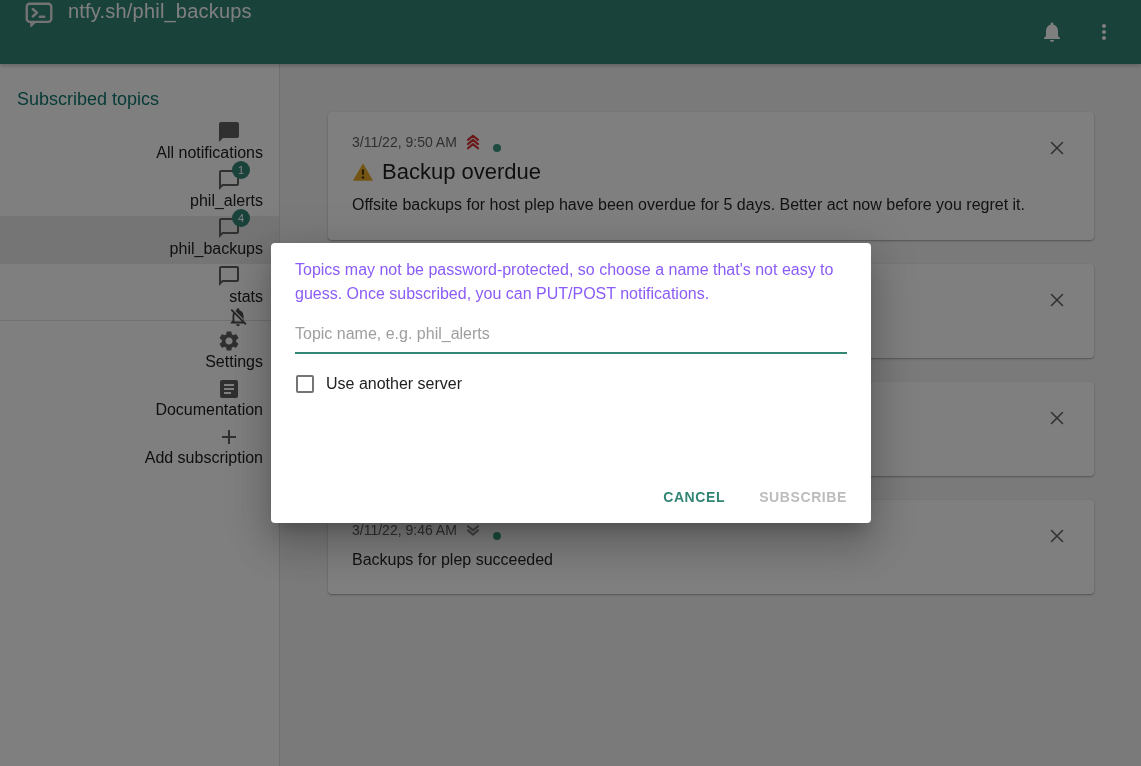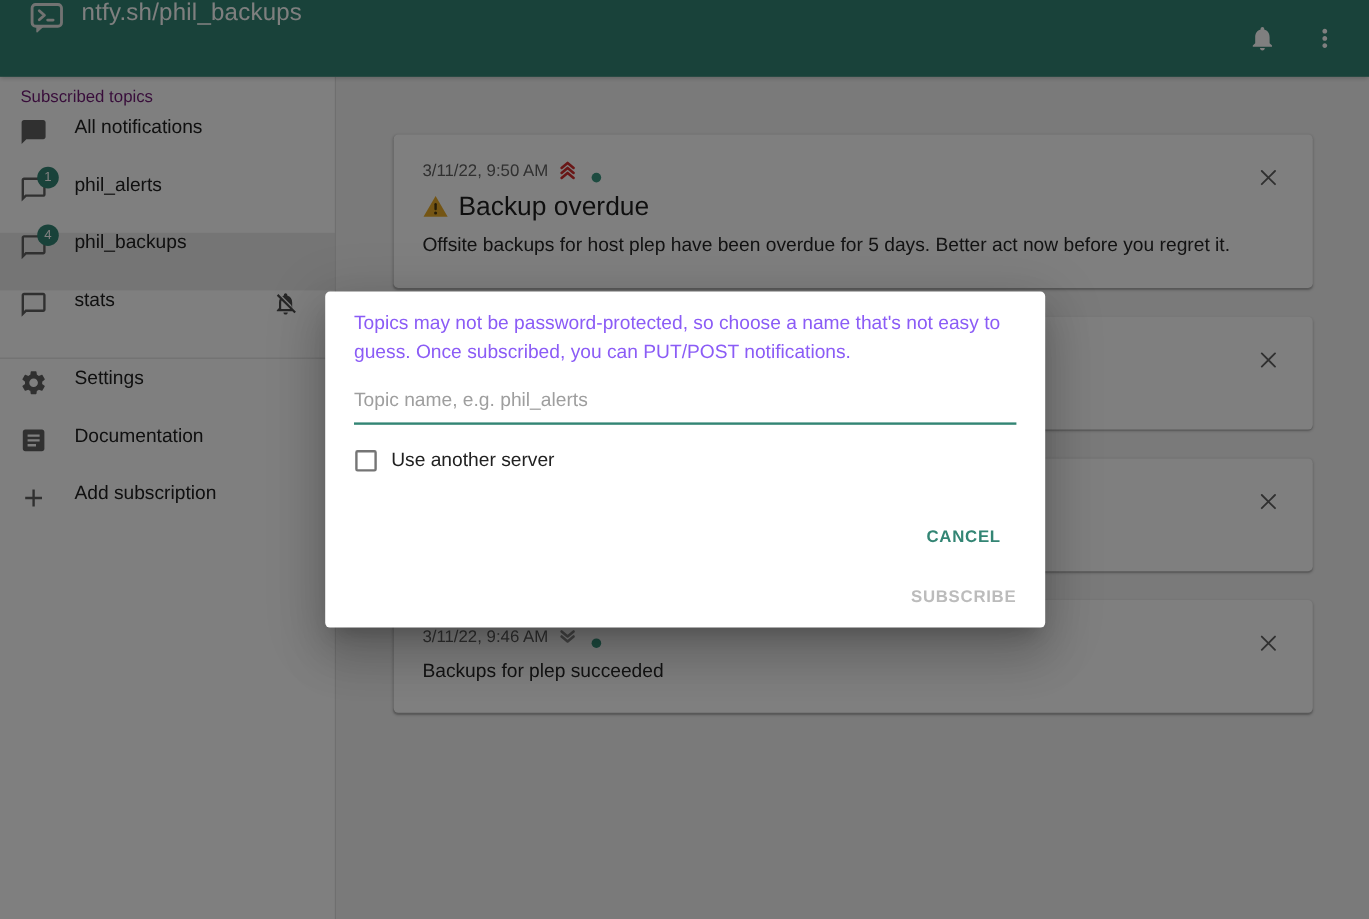--- a/index.html
+++ b/index.html
@@ -13,24 +13,24 @@
   .logo { width:30px; height:30px; flex:0 0 auto; }
   .appbar-title { color:#fff; font-size:20px; font-weight:500; margin-left:14px;
     letter-spacing:.2px; flex:1 1 auto; }
   .appbar-actions { display:flex; align-items:center; gap:26px; }
   .iconbtn { width:26px; height:26px; cursor:pointer; display:flex;
     align-items:center; justify-content:center; background:none; border:none; }
 
   
   .sidebar { position:absolute; left:0; top:64px; width:280px; height:702px;
     background:#ffffff; border-right:1px solid #dedede; z-index:5; }
-  .subheader { color:#701a75; font-size:14px; font-weight:500;
-    padding:8px 16px 10px 17px; }
-  .navitem { height:48px; display:flex; align-items:flex-start; padding:0 16px 0 16px;
-    cursor:pointer; color:#212121; font-size:16px; }
+  .subheader { color:#0f766e; font-size:18px; font-weight:500;
+    padding:25px 16px 10px 17px; }
+  .navitem { height:48px; display:flex; align-items:flex-end; padding:0 16px 0 16px;
+    cursor:pointer; color:#212121; font-size:16px;flex-direction:column; }
   .navitem.selected { background:rgba(0,0,0,.08); }
   .navicon { width:24px; height:24px; margin-right:22px; position:relative;
     flex:0 0 auto; }
   .badge { position:absolute; top:-7px; right:-9px; min-width:18px; height:18px;
     border-radius:9px; background:#338574; color:#fff; font-size:11px;
     font-weight:500; display:flex; align-items:center; justify-content:center;
     padding:0 4px; }
   .nav-spacer { flex:1 1 auto; }
   .mute-icon { width:22px; height:22px; margin-right:14px; }
   .divider { border:none; border-top:1px solid #e0e0e0; margin:8px 0; }
@@ -72,21 +72,21 @@
     border-bottom:2px solid #338574; font-size:16px; color:#212121;
     padding:3px 0 9px 0; outline:none; background:transparent;
     font-family:"Liberation Sans","DejaVu Sans",sans-serif; }
   .dlg-input::placeholder { color:#9e9e9e; opacity:1; }
   .checkrow { display:flex; align-items:center; margin:21px 24px 0 22px;
     cursor:pointer; }
   .checkbox { width:18px; height:18px; border:2px solid #757575; border-radius:2px;
     margin:0 12px 0 3px; background:#fff; cursor:pointer; }
   .checklabel { font-size:16px; color:#212121; }
   .dlg-actions { position:absolute; right:16px; bottom:10px; display:flex;
-    gap:18px;flex-direction:column; }
+    gap:18px; }
   .textbtn { background:none; border:none; font-size:14px; font-weight:700;
     letter-spacing:.6px; padding:8px 8px; cursor:pointer; border-radius:4px;
     font-family:"Liberation Sans","DejaVu Sans",sans-serif; }
   .btn-cancel { color:#338574; }
   .btn-subscribe { color:#bcbcbc; cursor:default; }
 </style>
 </head>
 <body>
 
 <header class="appbar">

